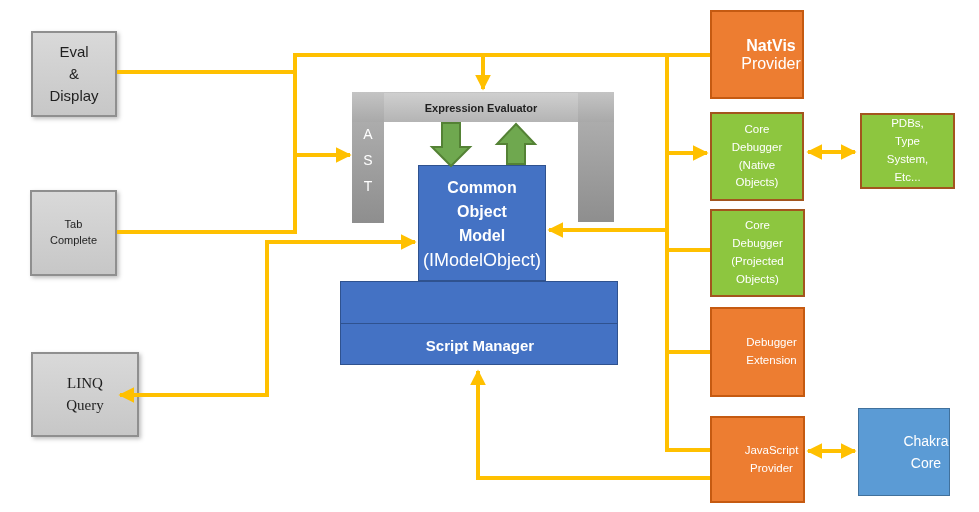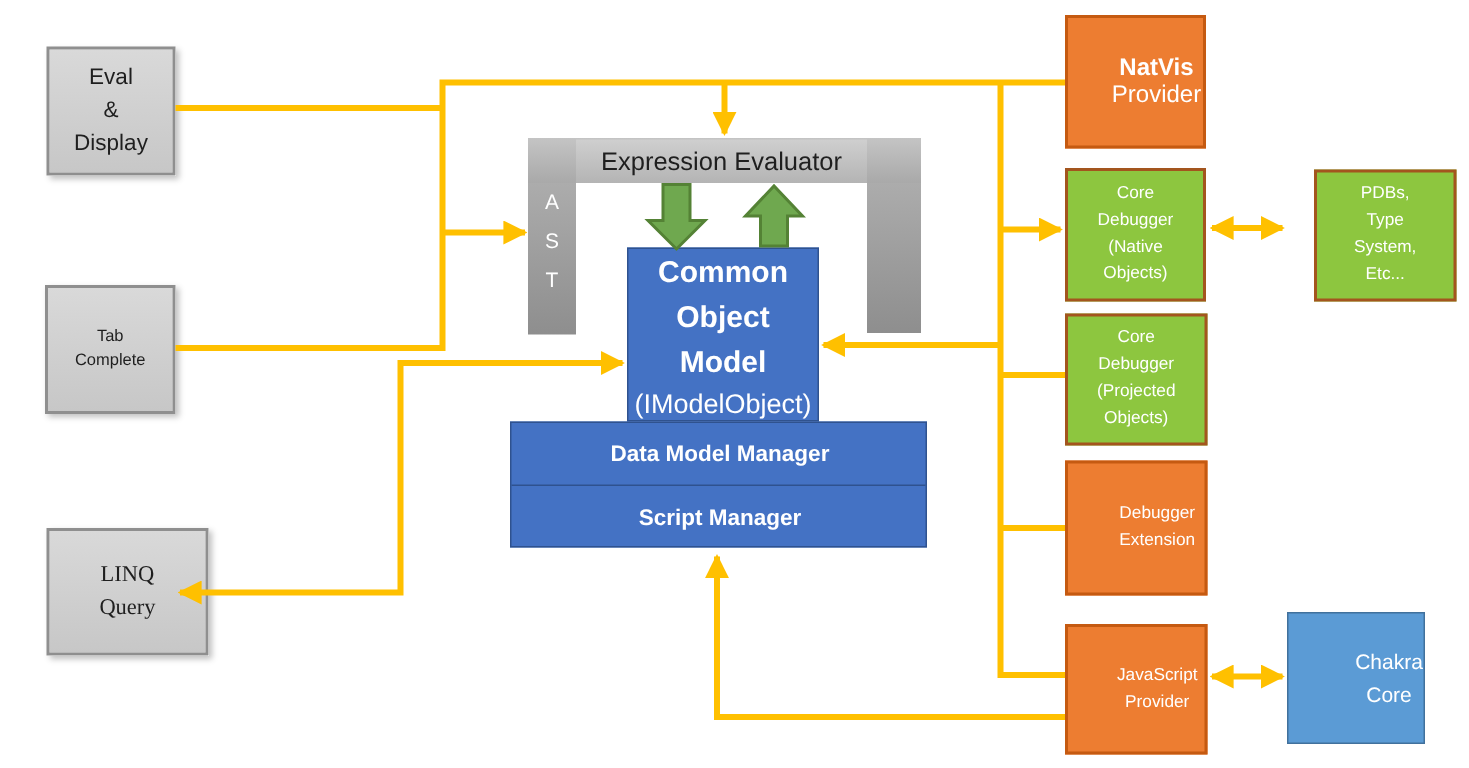--- a/index.html
+++ b/index.html
@@ -7,29 +7,29 @@
   .node{position:absolute;box-sizing:border-box;display:flex;flex-direction:column;
         align-items:center;justify-content:center;text-align:center;white-space:pre-line;}
   
   .graybox{background:linear-gradient(180deg,var(--gray-fill-light),var(--gray-fill));
            border:2px solid var(--gray-border);color:var(--text-dark);
            box-shadow:2px 2px 4px rgba(0,0,0,0.25);}
   
   .pillar{background:linear-gradient(180deg,var(--pillar-light),var(--pillar-dark));}
   .topbar{background:linear-gradient(180deg,var(--bar-light),var(--bar-dark));}
   .eebar{background:linear-gradient(180deg,#cfcfcf,#b4b4b4);color:var(--text-dark);
-         font-size:17px;}
+         font-size:11px;font-weight:bold;}
   .ast{color:var(--text-light);font-size:14px;line-height:1.85;padding-top:30px;justify-content:flex-start;}
   
   .bluebox{background:var(--blue);border:1.5px solid var(--blue-border);color:var(--text-light);}
   .lightblue{background:var(--light-blue);border:1.5px solid var(--light-blue-border);color:var(--text-light);}
   
   .orangebox{background:var(--orange);border:2px solid var(--orange-border);color:var(--text-light);padding-left:28px;}
   .greenbox{background:var(--green);border:2px solid var(--green-border);color:var(--text-light);}
-  .com-title{font-weight:bold;font-size:20px;line-height:1.5;}
+  .com-title{font-weight:bold;font-size:16px;line-height:1.5;}
   .com-sub{font-size:18px;margin-top:2px;}
   .mgr{font-weight:bold;font-size:15px;}
   .nv-title{font-weight:bold;font-size:16px;}
   .nv-sub{font-size:16px;}
   .small{font-size:11.5px;line-height:1.55;}
   .chakra{font-size:14px;line-height:1.6;}
   .lbl-lg{font-size:15px;line-height:1.45;text-align:center;}
   .lbl-sm{font-size:11px;line-height:1.45;}
   svg.wires{position:absolute;left:0;top:0;pointer-events:none;}
   .divider{position:absolute;left:0;right:0;top:41px;height:0;border-top:1.5px solid var(--blue-border);}
@@ -48,40 +48,39 @@
 Query</div>
 
   <div class="node pillar ast" style="left:352px;top:92px;width:32px;height:131px;">A
 S
 T</div>
   <div class="node pillar" style="left:578px;top:92px;width:36px;height:130px;"></div>
   <div class="node topbar" style="left:352px;top:92px;width:262px;height:30px;"></div>
   <div class="node eebar" style="left:384px;top:93px;width:194px;height:29px;">Expression Evaluator</div>
 
   <div class="node bluebox" style="left:340px;top:281px;width:278px;height:84px;">
-    <div class="node mgr" style="left:0;top:0;width:278px;height:41px;">Data Model Manager</div>
     <div class="divider"></div>
     <div class="node mgr" style="left:0;top:42px;width:278px;height:42px;">Script Manager</div>
   </div>
   <div class="node bluebox" style="left:418px;top:165px;width:128px;height:116px;">
     <div class="com-title">Common
 Object
 Model</div>
     <div class="com-sub">(IModelObject)</div>
   </div>
 
   <div class="node orangebox" style="left:710px;top:10px;width:94px;height:89px;">
     <div class="nv-title">NatVis</div>
     <div class="nv-sub">Provider</div>
   </div>
   <div class="node greenbox small" style="left:710px;top:112px;width:94px;height:89px;">Core
 Debugger
 (Native
 Objects)</div>
-  <div class="node greenbox small" style="left:860px;top:113px;width:95px;height:88px;margin-left:16px;">PDBs,
+  <div class="node greenbox small" style="left:860px;top:113px;width:95px;height:76px;">PDBs,
 Type
 System,
 Etc...</div>
   <div class="node greenbox small" style="left:710px;top:209px;width:95px;height:88px;">Core
 Debugger
 (Projected
 Objects)</div>
   <div class="node orangebox small" style="left:710px;top:307px;width:95px;height:90px;">Debugger
 Extension</div>
   <div class="node orangebox small" style="left:710px;top:416px;width:95px;height:87px;">JavaScript

